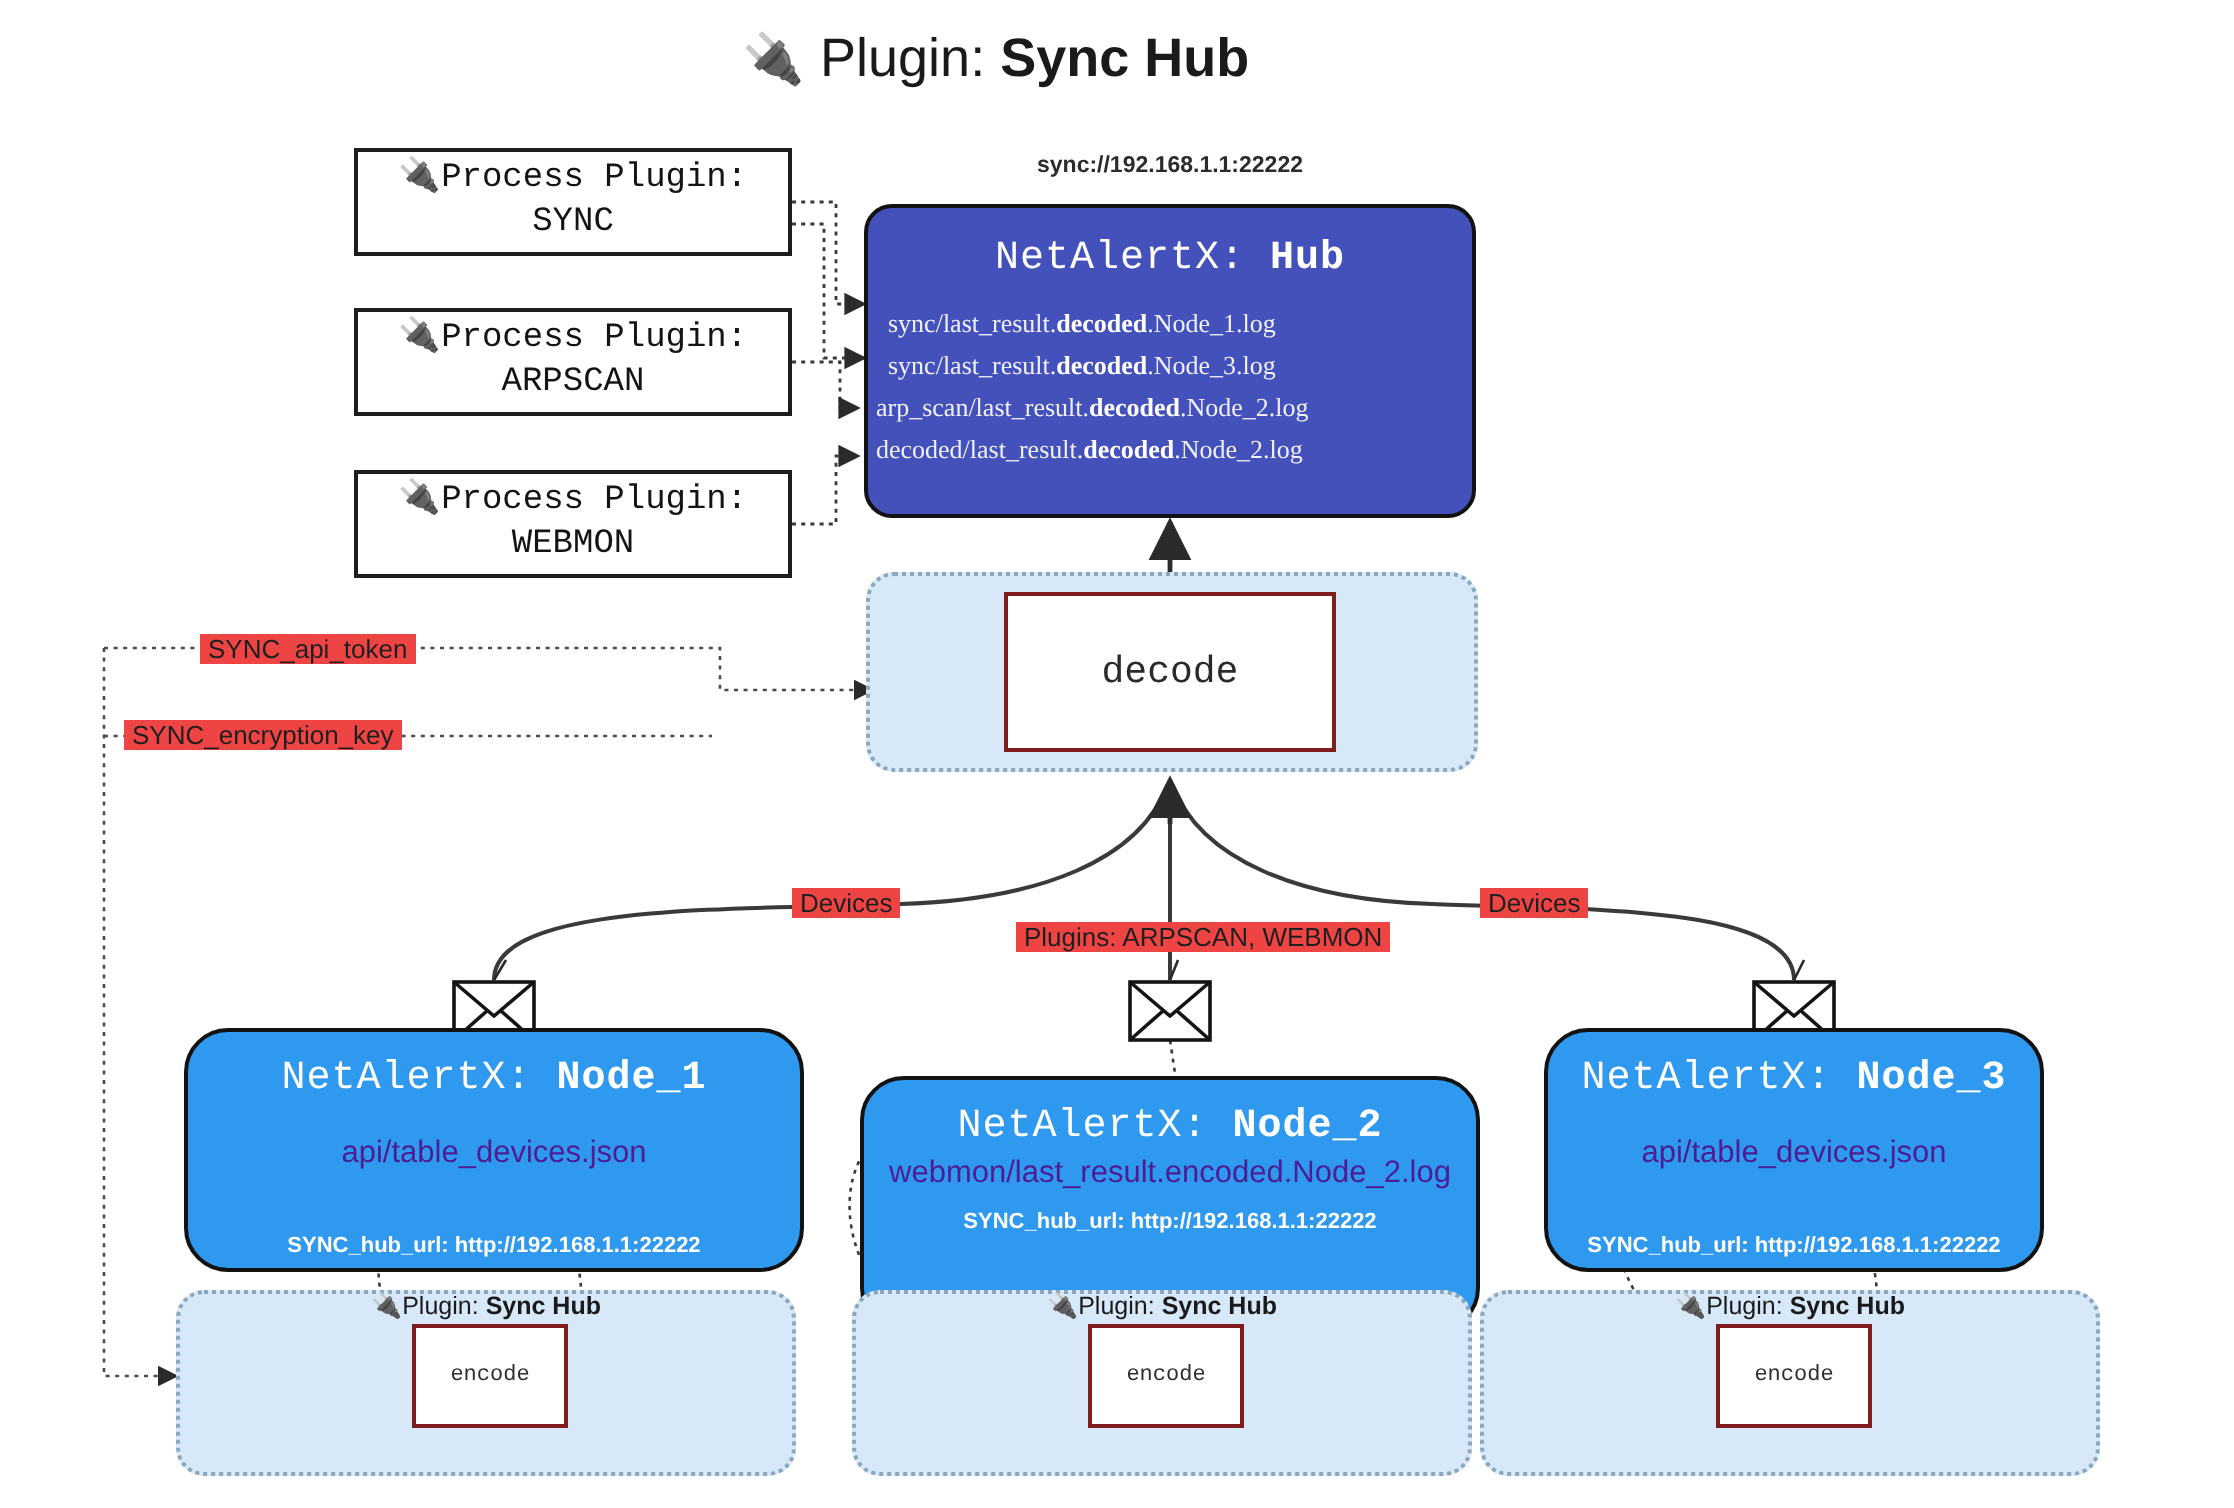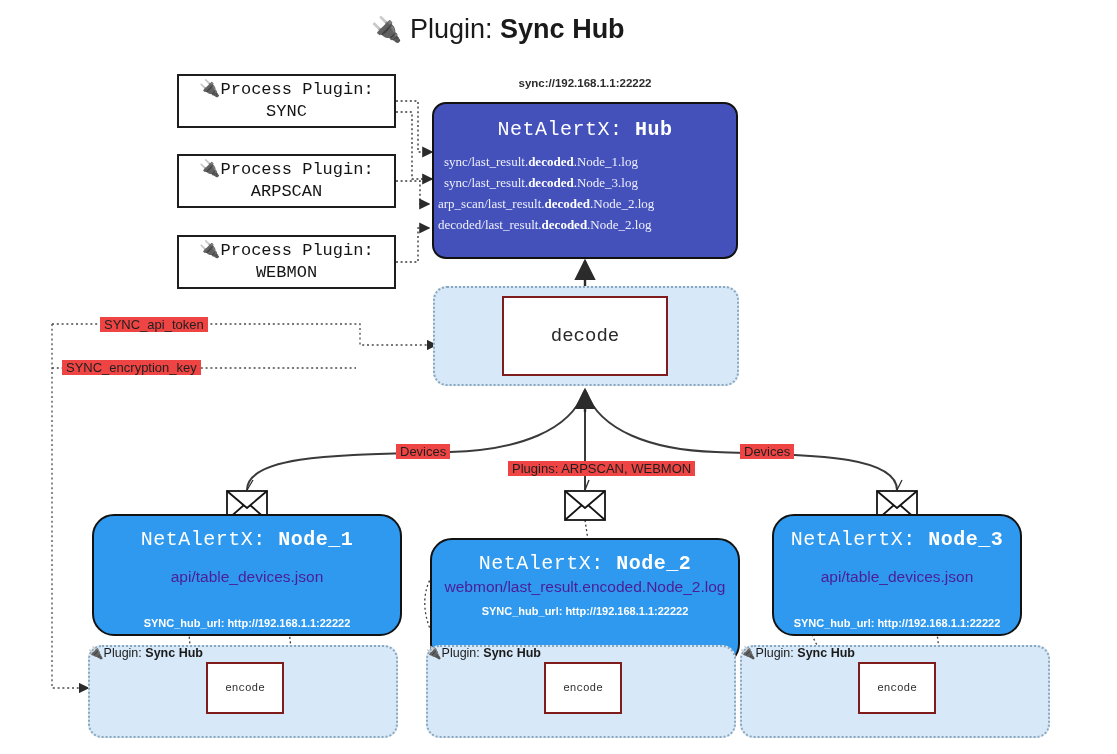--- a/index.html
+++ b/index.html
@@ -33,21 +33,21 @@
   #hub .logline{font-size:13px;color:#eef0fb;line-height:1.62;white-space:nowrap;
        padding-left:10px;font-family:Liberation Serif, serif;}
   #hub .logline b{color:#ffffff;font-weight:bold;}
 
   
   .bluebox{background:#d7e8f8;border:2px dotted #8aa7bd;border-radius:14px;box-sizing:border-box;}
   .whitebox{background:#ffffff;border:2px solid #7f1d1d;box-sizing:border-box;
        display:flex;align-items:center;justify-content:center;}
   #decode{font-family:"Liberation Mono","DejaVu Sans Mono",monospace;font-size:19px;color:#2a2a2a;}
   .encodebox{font-family:"Liberation Mono","DejaVu Sans Mono",monospace;font-size:11px;color:#2f2f2f;}
-  .plugcap{font-size:12.5px;color:#1a1a1a;white-space:nowrap;}
+  .plugcap{font-size:12.5px;color:#1a1a1a;white-space:nowrap;text-align:center;}
   .plugcap b{font-weight:bold;}
 
   
   .nbox{background:#2e99ee;border:2.5px solid #121212;border-radius:22px;box-sizing:border-box;
         padding-top:12px;}
   .nbox .ntitle{font-family:"Liberation Mono","DejaVu Sans Mono",monospace;
         font-size:20px;color:#ffffff;text-align:center;letter-spacing:.5px;}
   .nbox .ntitle b{font-weight:bold;}
   .nbox .nline{font-size:15.5px;color:#4c1d95;text-align:center;line-height:1.55;white-space:nowrap;}
   .nbox .nfoot{font-size:11px;font-weight:bold;color:#ffffff;text-align:center;white-space:nowrap;}

